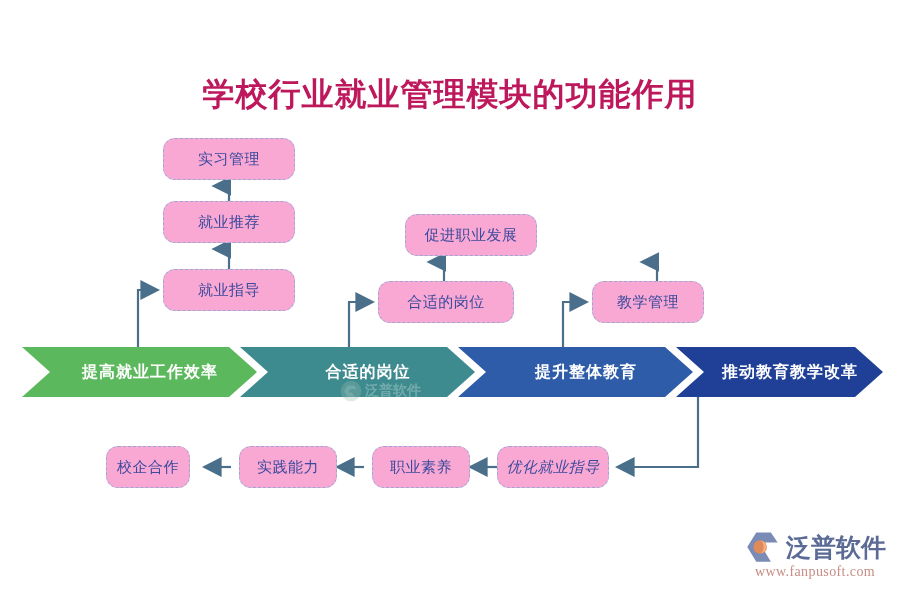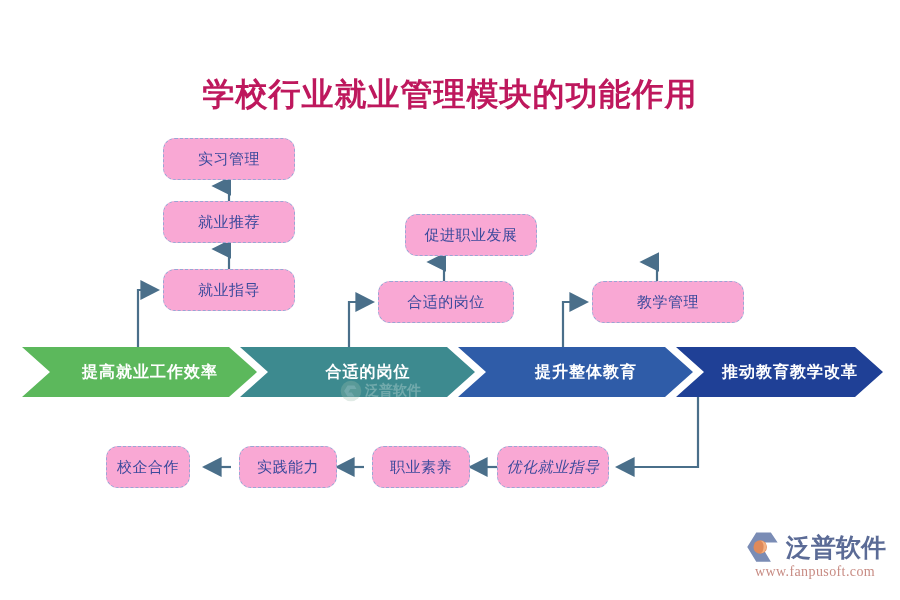--- a/index.html
+++ b/index.html
@@ -166,21 +166,21 @@
   <div class="chev-label" style="left:486px; width:200px;">提升整体教育</div>
   <div class="chev-label" style="left:704px; width:172px;">推动教育教学改革</div>
 
   <div class="node" style="left:163px; top:138px; width:132px; height:42px;">实习管理</div>
   <div class="node" style="left:163px; top:201px; width:132px; height:42px;">就业推荐</div>
   <div class="node" style="left:163px; top:269px; width:132px; height:42px;">就业指导</div>
 
   <div class="node" style="left:378px; top:214px; width:132px; height:42px;margin-left:27px;">促进职业发展</div>
   <div class="node" style="left:378px; top:281px; width:136px; height:42px;">合适的岗位</div>
 
-  <div class="node" style="left:592px; top:281px; width:152px; height:42px;">教学管理</div>
+  <div class="node" style="left:592px; top:281px; width:112px; height:42px;">教学管理</div>
 
   <div class="node" style="left:106px; top:446px; width:84px; height:42px;">校企合作</div>
   <div class="node" style="left:239px; top:446px; width:98px; height:42px;">实践能力</div>
   <div class="node" style="left:372px; top:446px; width:98px; height:42px;">职业素养</div>
   <div class="node" style="left:497px; top:446px; width:112px; height:42px;font-style:italic;">优化就业指导</div>
 
   <div id="watermark">
     <svg width="22" height="22" viewBox="0 0 32 32">
       <circle cx="16" cy="16" r="15" fill="#9fbfae"></circle>
       <path d="M21,8 L11,8 L6,16 L11,24 L21,24 L17,18 L12,18 L15,13 L24,13 Z" fill="#eaf2ee"></path>

